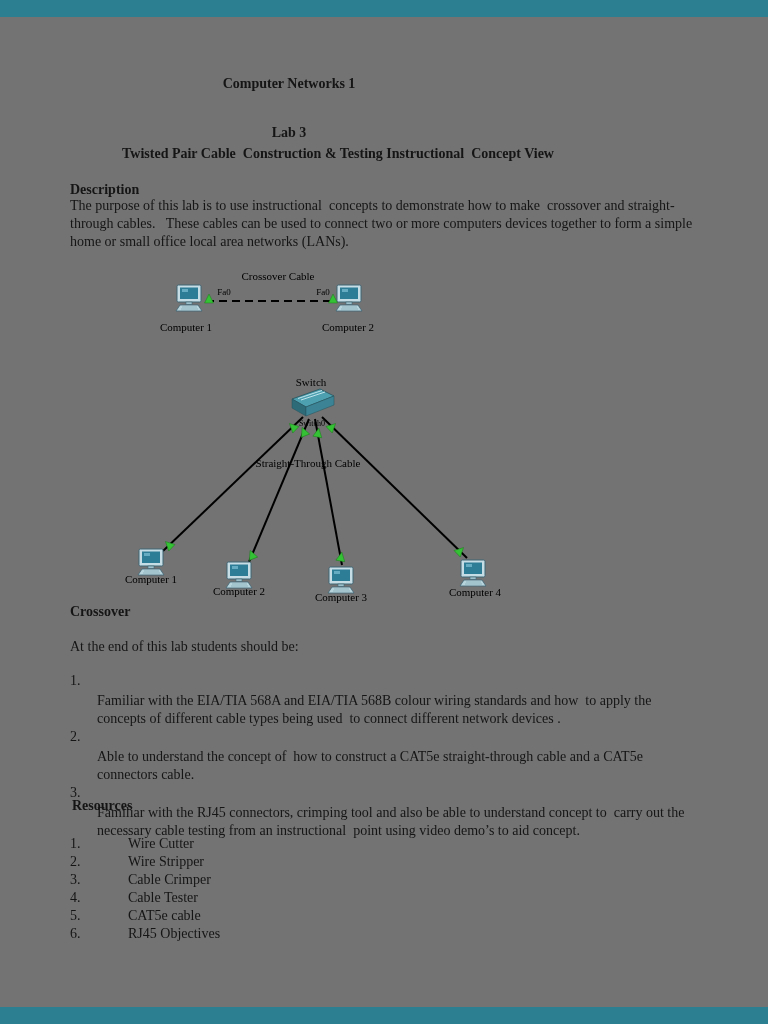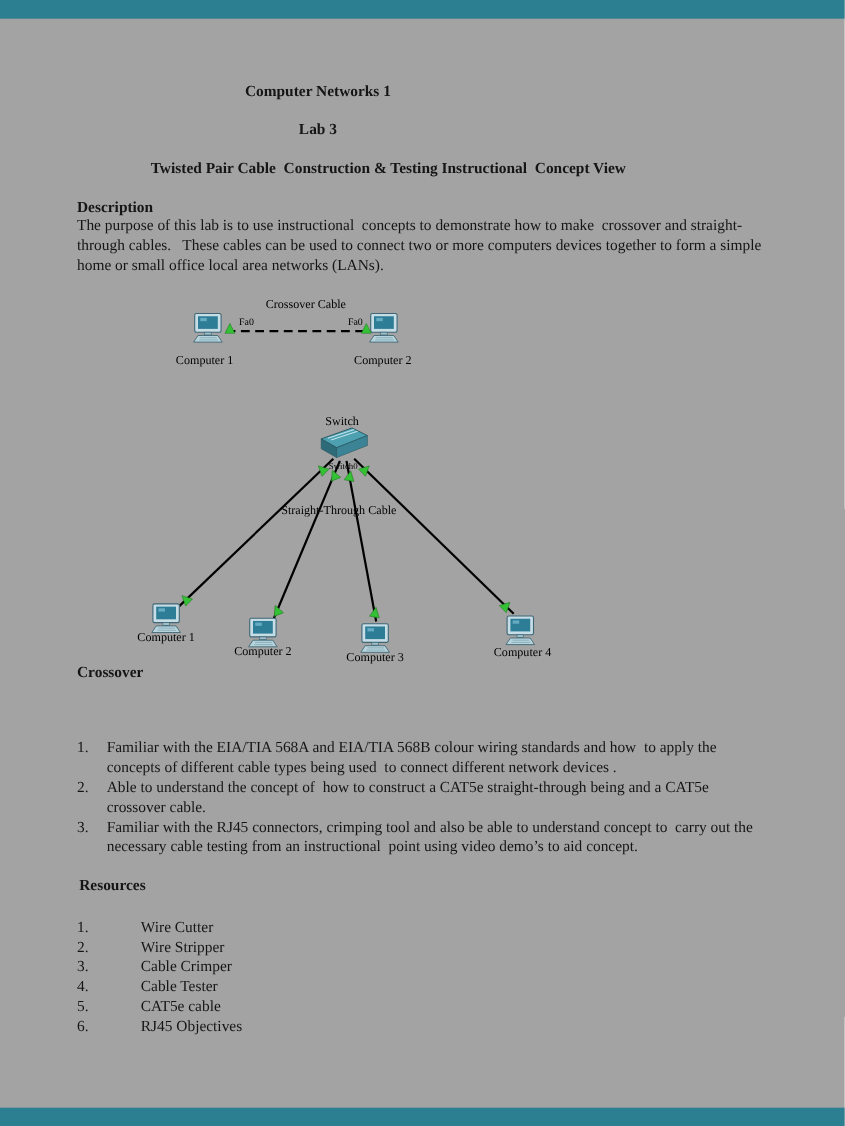--- a/index.html
+++ b/index.html
@@ -1,18 +1,18 @@
 <!DOCTYPE html>
 <html><head>
 <meta charset="utf-8">
 <style>
   * { margin:0; padding:0; box-sizing:border-box; }
   html,body { width:768px; height:1024px; background:#ffffff; }
   body { font-family:"Liberation Serif", serif; color:#151515; }
-  .page { position:relative; width:768px; height:1024px; background:#a3a3a3; overflow:hidden; }
+  .page { position:relative; width:768px; height:1024px; background:#737373; overflow:hidden; }
 
   .bar { position:absolute; left:0; width:768px; height:17px; background:#2b7f90; }
   .bar.top { top:0; }
   .bar.bottom { top:1007px; }
 
   .h { position:absolute; font-weight:bold; font-size:14px; white-space:pre; }
   .centered { transform:translateX(-50%); }
 
   .body-text { position:absolute; font-size:14px; line-height:18px; white-space:pre-wrap; }
 
@@ -22,33 +22,33 @@
   .port   { font-size:9px; }
   .tiny   { font-size:8px; }
   .cable  { stroke:#000; stroke-width:2; }
   .dashed { stroke:#000; stroke-width:2; stroke-dasharray:8 5; }
   .green  { fill:#35c135; stroke:#1d7a1d; stroke-width:0.5; }
 
   .list { position:absolute; font-size:14px; line-height:18px; }
   .li { display:flex; }
   .li .num { flex:none; white-space:pre; }
   .obj .num { width:27px; }
-  .obj .txt { width:593px; white-space:pre-wrap; }
+  .obj .txt { width:593px; white-space:pre-wrap;margin-top:20px; }
   .res .num { width:58px; }
 </style>
 </head>
 <body>
 
 <div class="page">
 
   <div class="bar top" style="background: rgb(43, 127, 144);"></div>
 
   <div class="h centered" style="top:76px; left:289px;">Computer Networks 1</div>
-  <div class="h centered" style="top:111px; left:289px;">Lab 3</div>
-  <div class="h centered" style="top:146px; left:353px;">Twisted Pair Cable  Construction &amp; Testing Instructional  Concept View</div>
+  <div class="h centered" style="top:125px; left:289px;">Lab 3</div>
+  <div class="h centered" style="top:146px; left:338px;">Twisted Pair Cable  Construction &amp; Testing Instructional  Concept View</div>
 
   <div class="h" style="top:182px; left:70px;">Description</div>
   <div class="body-text" style="top:197px; left:70px; width:624px;">The purpose of this lab is to use instructional  concepts to demonstrate how to make  crossover and straight-through cables.   These cables can be used to connect two or more computers devices together to form a simple home or small office local area networks (LANs).</div>
 
   <svg class="diagram" style="top:265px;" width="768" height="80">
     <defs>
       <g id="pc">
         <rect x="1" y="0" width="24" height="17" rx="1.5" fill="#c6dde6" stroke="#3f6674" stroke-width="1"></rect>
         <rect x="4" y="2.5" width="18" height="11.5" fill="#2e7d96"></rect>
         <rect x="6" y="4" width="6" height="3" fill="#6fb3c9" opacity="0.85"></rect>
@@ -104,29 +104,30 @@
     <use href="#pc" x="328" y="194"></use>
     <use href="#pc" x="460" y="187"></use>
 
     <text x="151" y="210" class="dlabel" text-anchor="middle">Computer 1</text>
     <text x="239" y="222" class="dlabel" text-anchor="middle">Computer 2</text>
     <text x="341" y="228" class="dlabel" text-anchor="middle">Computer 3</text>
     <text x="475" y="223" class="dlabel" text-anchor="middle">Computer 4</text>
   </svg>
 
   <div class="h" style="top:604px; left:70px;">Crossover</div>
+  <div class="body-text" style="top:638px; left:70px; width:624px;">At the end of this lab students should be:</div>
 
   <div class="list obj" style="top:672px; left:70px; width:622px;">
     <div class="li">
       <div class="num">1.</div>
       <div class="txt">Familiar with the EIA/TIA 568A and EIA/TIA 568B colour wiring standards and how  to apply the concepts of different cable types being used  to connect different network devices .</div>
     </div>
     <div class="li">
       <div class="num">2.</div>
-      <div class="txt">Able to understand the concept of  how to construct a CAT5e straight-through being and a CAT5e crossover cable.</div>
+      <div class="txt">Able to understand the concept of  how to construct a CAT5e straight-through cable and a CAT5e connectors cable.</div>
     </div>
     <div class="li">
       <div class="num">3.</div>
       <div class="txt">Familiar with the RJ45 connectors, crimping tool and also be able to understand concept to  carry out the necessary cable testing from an instructional  point using video demo’s to aid concept.</div>
     </div>
   </div>
 
   <div class="h" style="top:798px; left:72px;">Resources</div>
 
   <div class="list res" style="top:835px; left:70px; width:400px;">

